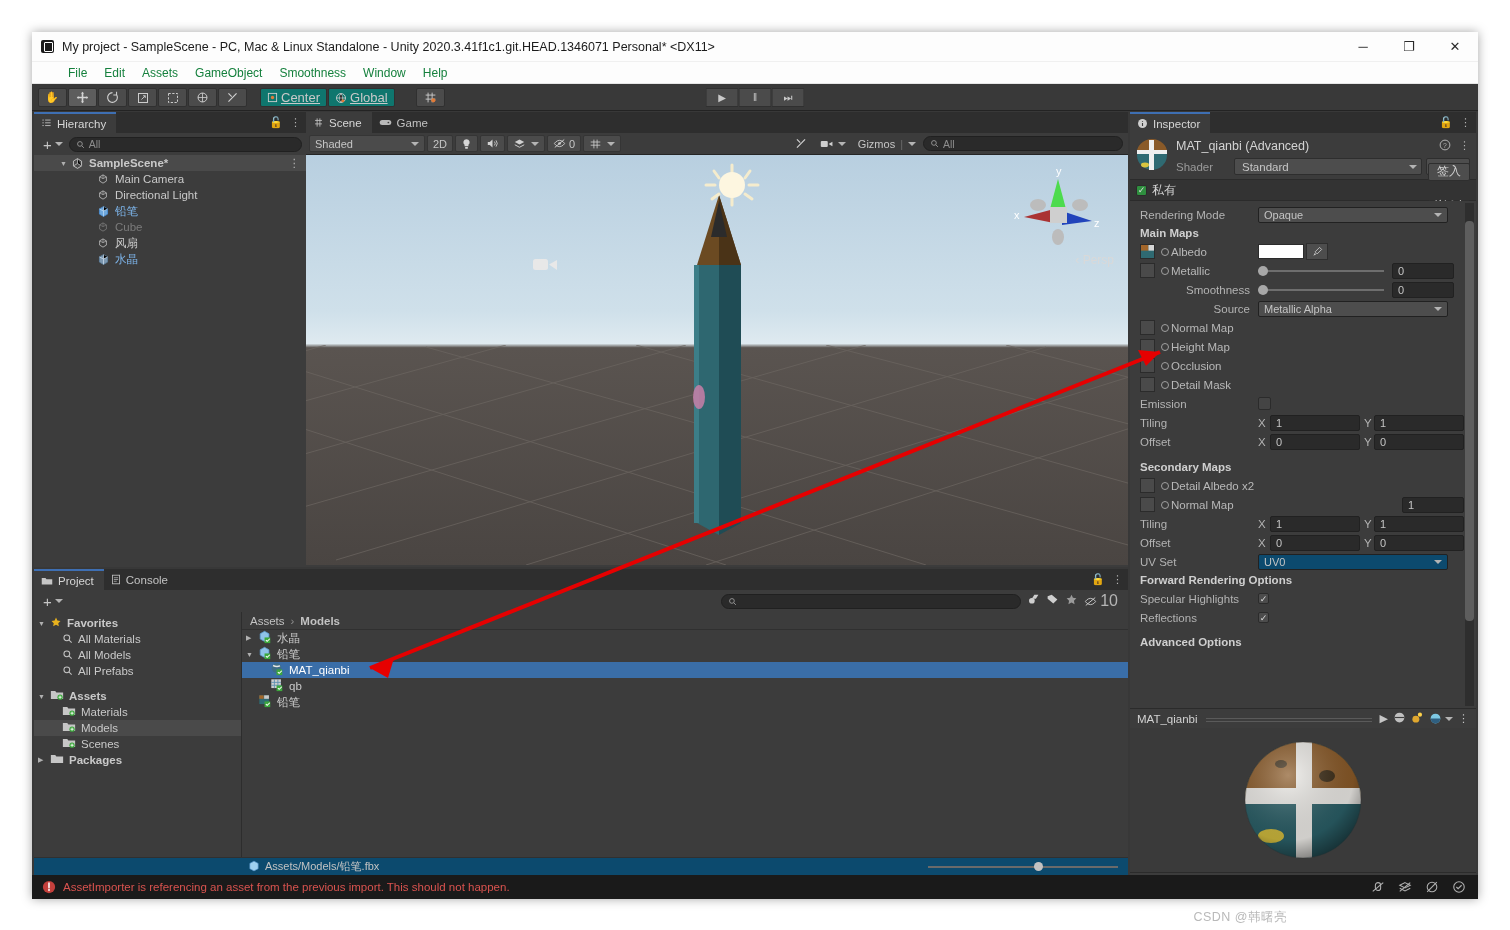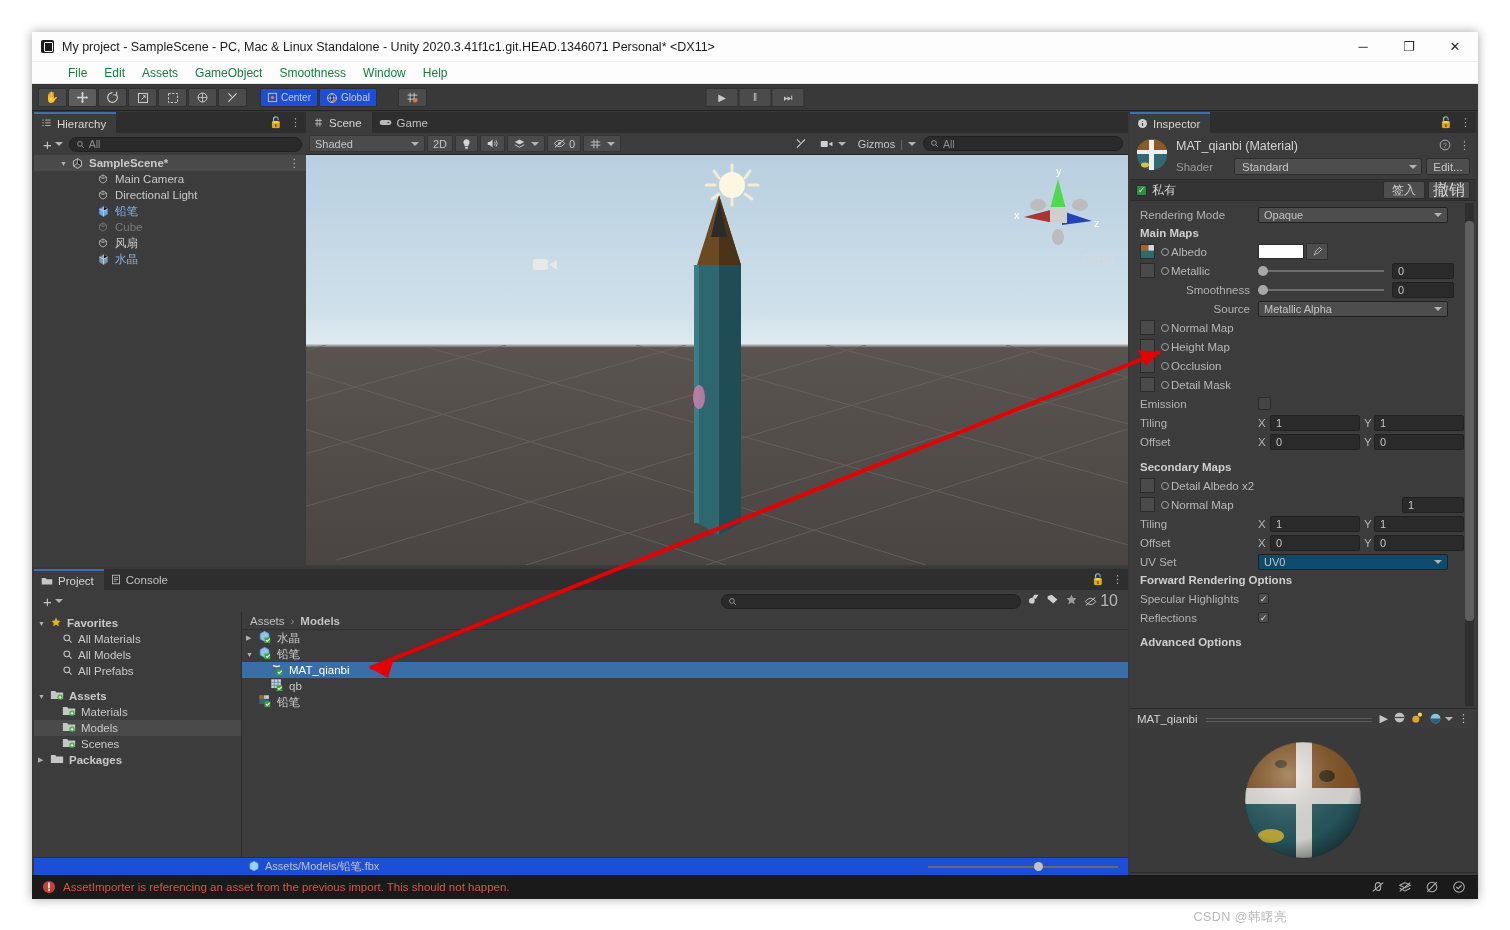--- a/index.html
+++ b/index.html
@@ -32,22 +32,22 @@
   .ubody { position:absolute; left:0; top:53px; width:1446px; height:814px; background:#383838; }
 
   
   .toolbar { height:26px; background:#393939; display:flex; align-items:center;
     padding:0 6px; border-bottom:1px solid #232323; }
   .tbtn { height:19px; min-width:29px; background:#4b4b4b; border:1px solid #303030;
     margin-right:1px; display:flex; align-items:center; justify-content:center;
     color:#c4c4c4; font-size:11px; border-radius:2px; }
   .tbtn.on { background:#5d5d5d; }
   .tgroup { display:flex; margin-right:12px; }
-  .pivbtn { height:19px; background:#1d4ed8; border:1px solid #303030; border-radius:2px;
-    display:flex; align-items:center; color:#c9c9c9; font-size:10px; padding:0 6px; margin-right:1px;}
+  .pivbtn { height:19px; background:#0f766e; border:1px solid #303030; border-radius:2px;
+    display:flex; align-items:center; color:#c9c9c9; font-size:13px; padding:0 6px; margin-right:1px;text-decoration:underline;}
   .pivbtn svg { margin-right:3px; }
   .play-group { position:absolute; left:50%; transform:translateX(-50%); display:flex; }
   .pbtn { width:33px; height:19px; background:#4b4b4b; border:1px solid #303030;
     display:flex; align-items:center; justify-content:center; color:#c9c9c9; font-size:10px;}
   .right-tools { margin-left:auto; display:flex; align-items:center; }
   .dd { height:19px; background:#4b4b4b; border:1px solid #303030; border-radius:2px;
     display:flex; align-items:center; padding:0 4px 0 8px; color:#c9c9c9; font-size:11px;
     margin-left:5px; }
   .dd .lbl { margin-right:auto; }
   .caret { width:0;height:0;border-left:4px solid transparent;border-right:4px solid transparent;
@@ -682,21 +682,21 @@
                     <rect x="7" y="1.5" width="5.5" height="4" fill="#c9c9c9"></rect>
                     <rect x="7.5" y="8.5" width="6.5" height="6.5" fill="#3ca83c"></rect>
                     <path d="M9 11.5l1.5 1.5 3-3" stroke="#fff" stroke-width="1.2" fill="none"></path>
                   </svg>
             </span>
             <span>铅笔</span>
           </div>
         </div>
       </div>
 
-      <div style="position:absolute; left:0; bottom:0; width:1094px; height:18px; background:#1d4ed8;
+      <div style="position:absolute; left:0; bottom:0; width:1094px; height:18px; background:#0c4a6e;
                   display:flex; align-items:center; border-top:1px solid #303030;">
         <div style="width:208px;"></div>
         <span style="margin-right:5px; padding-left:6px;">
           <svg width="12" height="12" viewBox="0 0 16 16">
                 <path d="M8 1.5l5.5 3v7L8 14.5 2.5 11.5v-7z" fill="#9fd0ef" stroke="#5b9ad0" stroke-width=".9"></path>
               </svg>
         </span>
         <span style="font-size:11px; color:#c2c2c2;">Assets/Models/铅笔.fbx</span>
         <div style="margin-left:auto; display:flex; align-items:center; padding-right:10px; width:200px;">
           <div style="flex:1; height:2px; background:#6a6a6a; position:relative;">
@@ -728,21 +728,21 @@
           <svg width="32" height="32" viewBox="0 0 32 32">
             <circle cx="16" cy="16" r="15" fill="#2f6a72"></circle>
             <path d="M1 13a15 15 0 0130 0z" fill="#8a5a28"></path>
             <path d="M13 1h5v30h-5z" fill="#efefef"></path>
             <path d="M1 11h30v4H1z" fill="#efefef"></path>
             <ellipse cx="9" cy="26" rx="4" ry="2.4" fill="#d9c53f"></ellipse>
           </svg>
         </div>
         <div style="flex:1;">
           <div style="display:flex; align-items:center;">
-            <span style="font-size:12.5px;color:#d4d4d4;">MAT_qianbi (Material)</span>
+            <span style="font-size:12.5px;color:#d4d4d4;">MAT_qianbi (Advanced)</span>
             <span style="margin-left:auto; display:flex; gap:8px; color:#b4b4b4; font-size:11px;">
               <span>
                 <svg width="12" height="12" viewBox="0 0 16 16">
                       <circle cx="8" cy="8" r="6.5" fill="none" stroke="#b4b4b4" stroke-width="1.3"></circle>
                       <text x="8" y="11.5" text-anchor="middle" fill="#b4b4b4" font-size="9" font-family="Liberation Sans,sans-serif">?</text>
                     </svg>
               </span>
               <span>⋮</span>
             </span>
           </div>
@@ -755,21 +755,21 @@
             </div>
             <div style="width:44px;height:17px;background:#4d4d4d;border:1px solid #2e2e2e;border-radius:2px;
                         display:flex;align-items:center;justify-content:center;font-size:11.5px;color:#c6c6c6;margin-left:4px;">Edit...</div>
           </div>
         </div>
       </div>
 
       <div style="height:22px;background:#333333;display:flex;align-items:center;padding:0 6px;border-top:1px solid #2b2b2b;border-bottom:1px solid #2b2b2b;">
         <span class="cbox" style="background:#2f8f3f;border-color:#2b2b2b;">✓</span>
         <span style="font-size:12px;color:#d2d2d2;margin-left:5px;">私有</span>
-        <div style="margin-left:auto; display:flex; gap:3px;">
+        <div style="margin-left:auto; display:flex; gap:19px;flex-direction:column;">
           <div style="width:42px;height:18px;background:#4d4d4d;border:1px solid #2e2e2e;border-radius:2px;
                       display:flex;align-items:center;justify-content:center;font-size:12px;color:#d2d2d2;">签入</div>
           <div style="width:42px;height:18px;background:#4d4d4d;border:1px solid #2e2e2e;border-radius:2px;
                       display:flex;align-items:center;justify-content:center;font-size:16px;color:#d2d2d2;">撤销</div>
         </div>
       </div>
 
       <div style="position:relative; height:507px; background:#3c3c3c; padding-top:4px; overflow:hidden;">
 
         <div class="irow">

